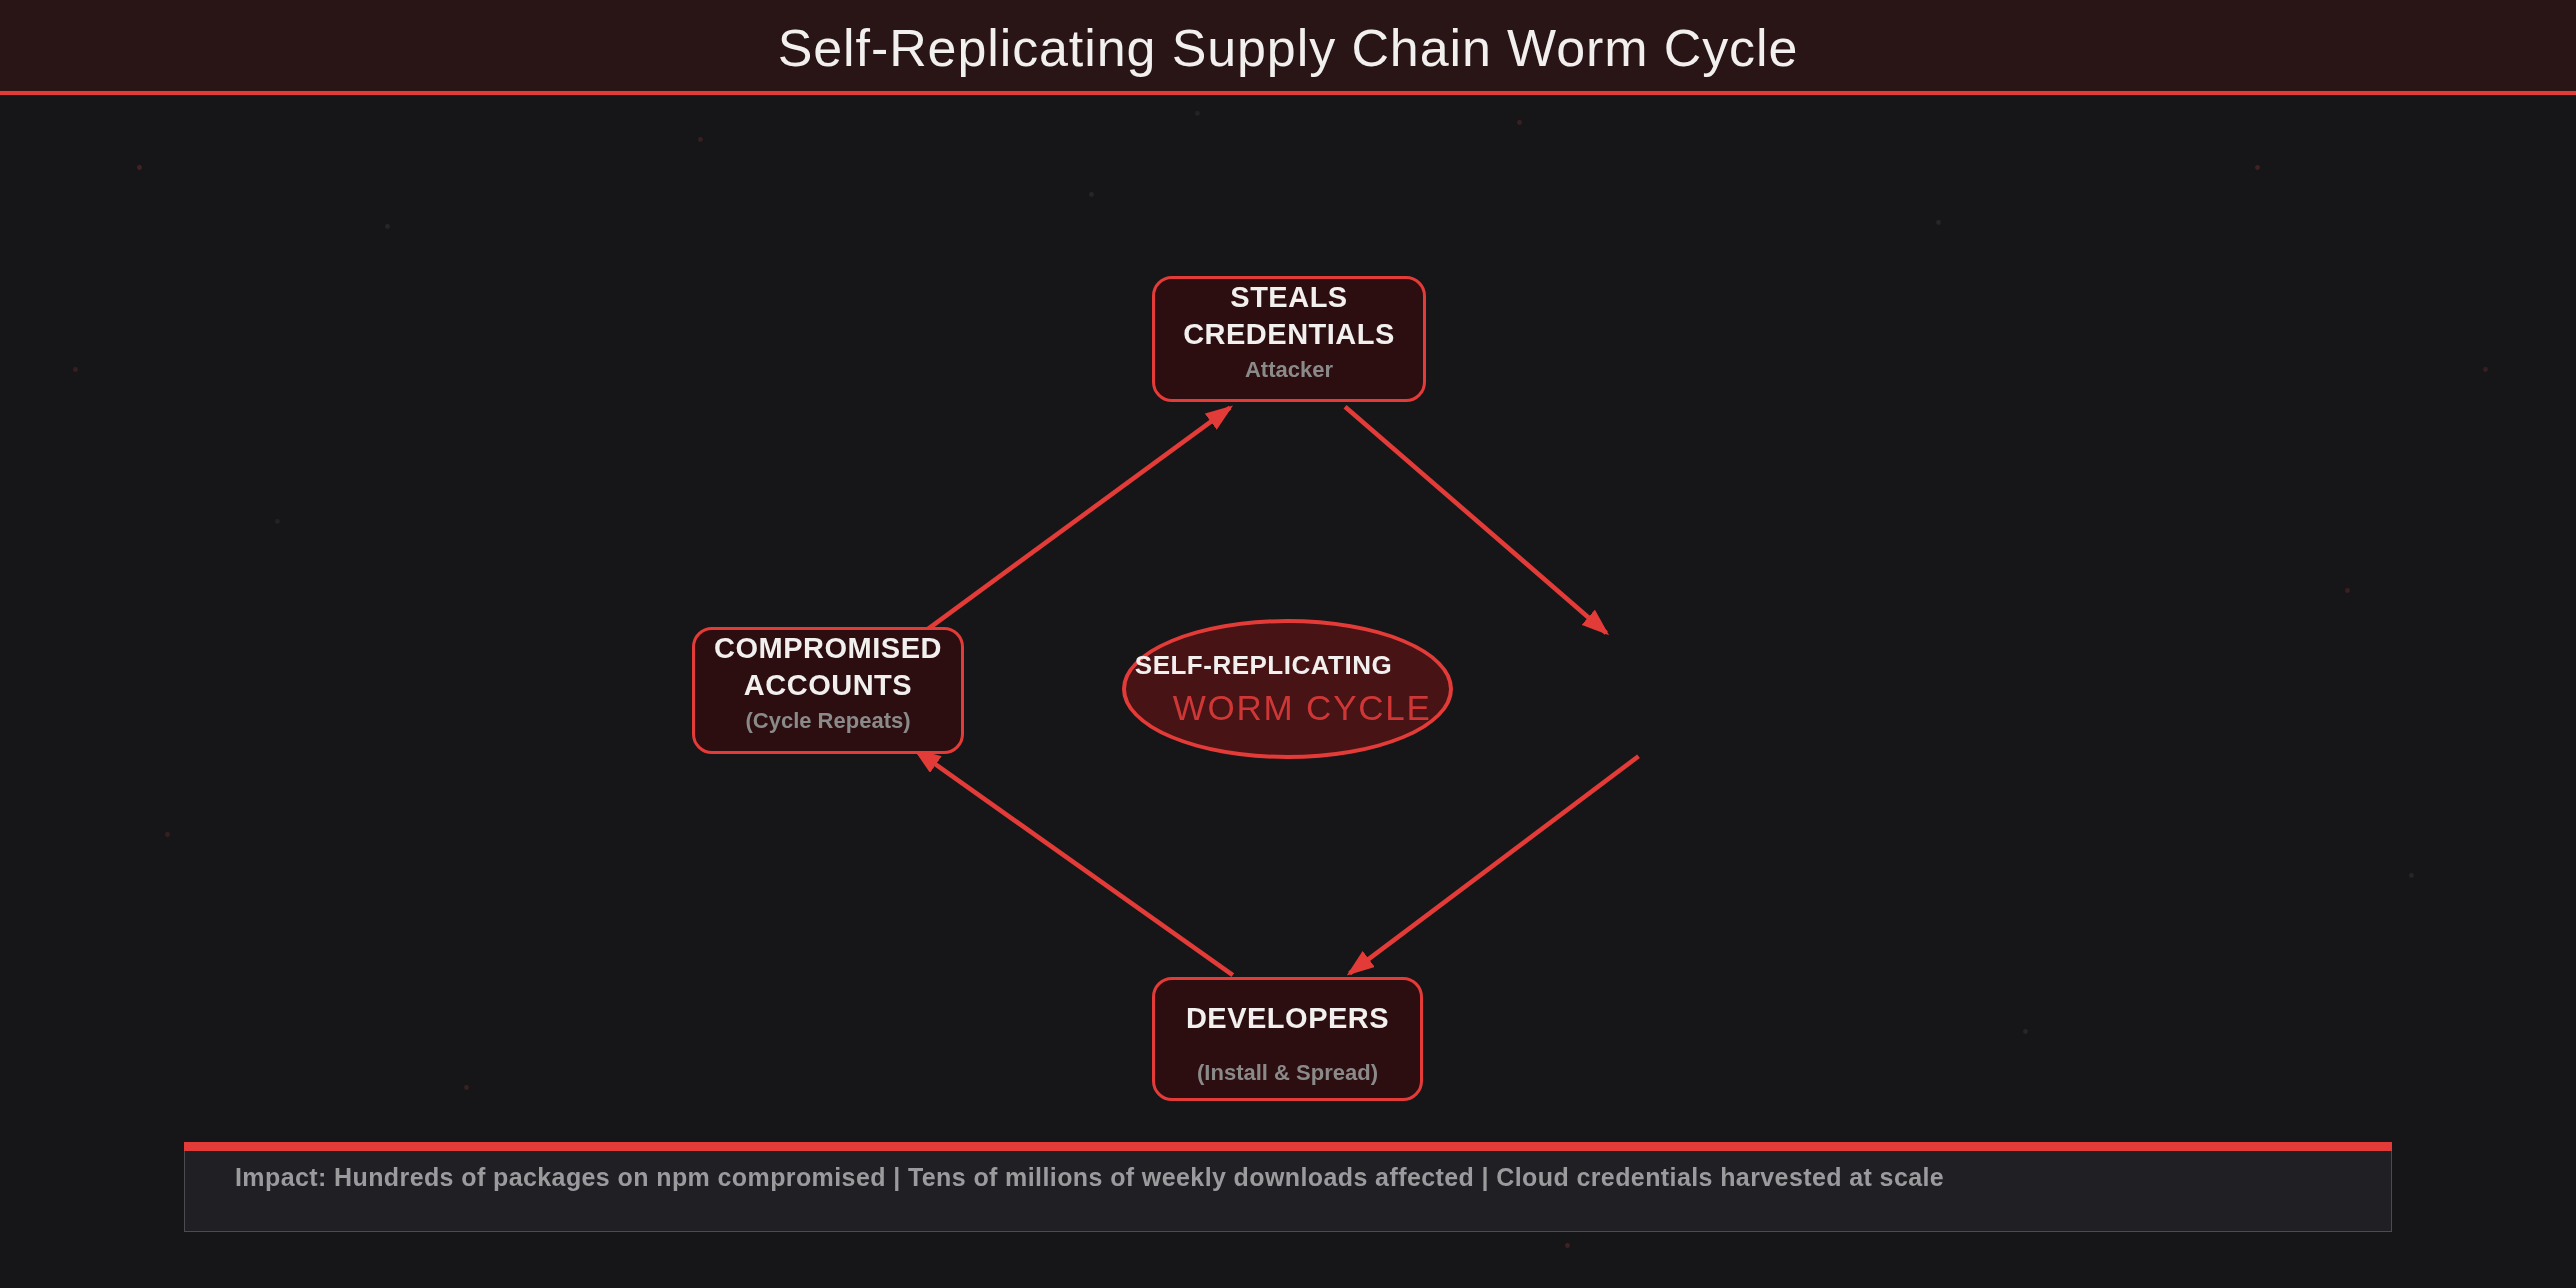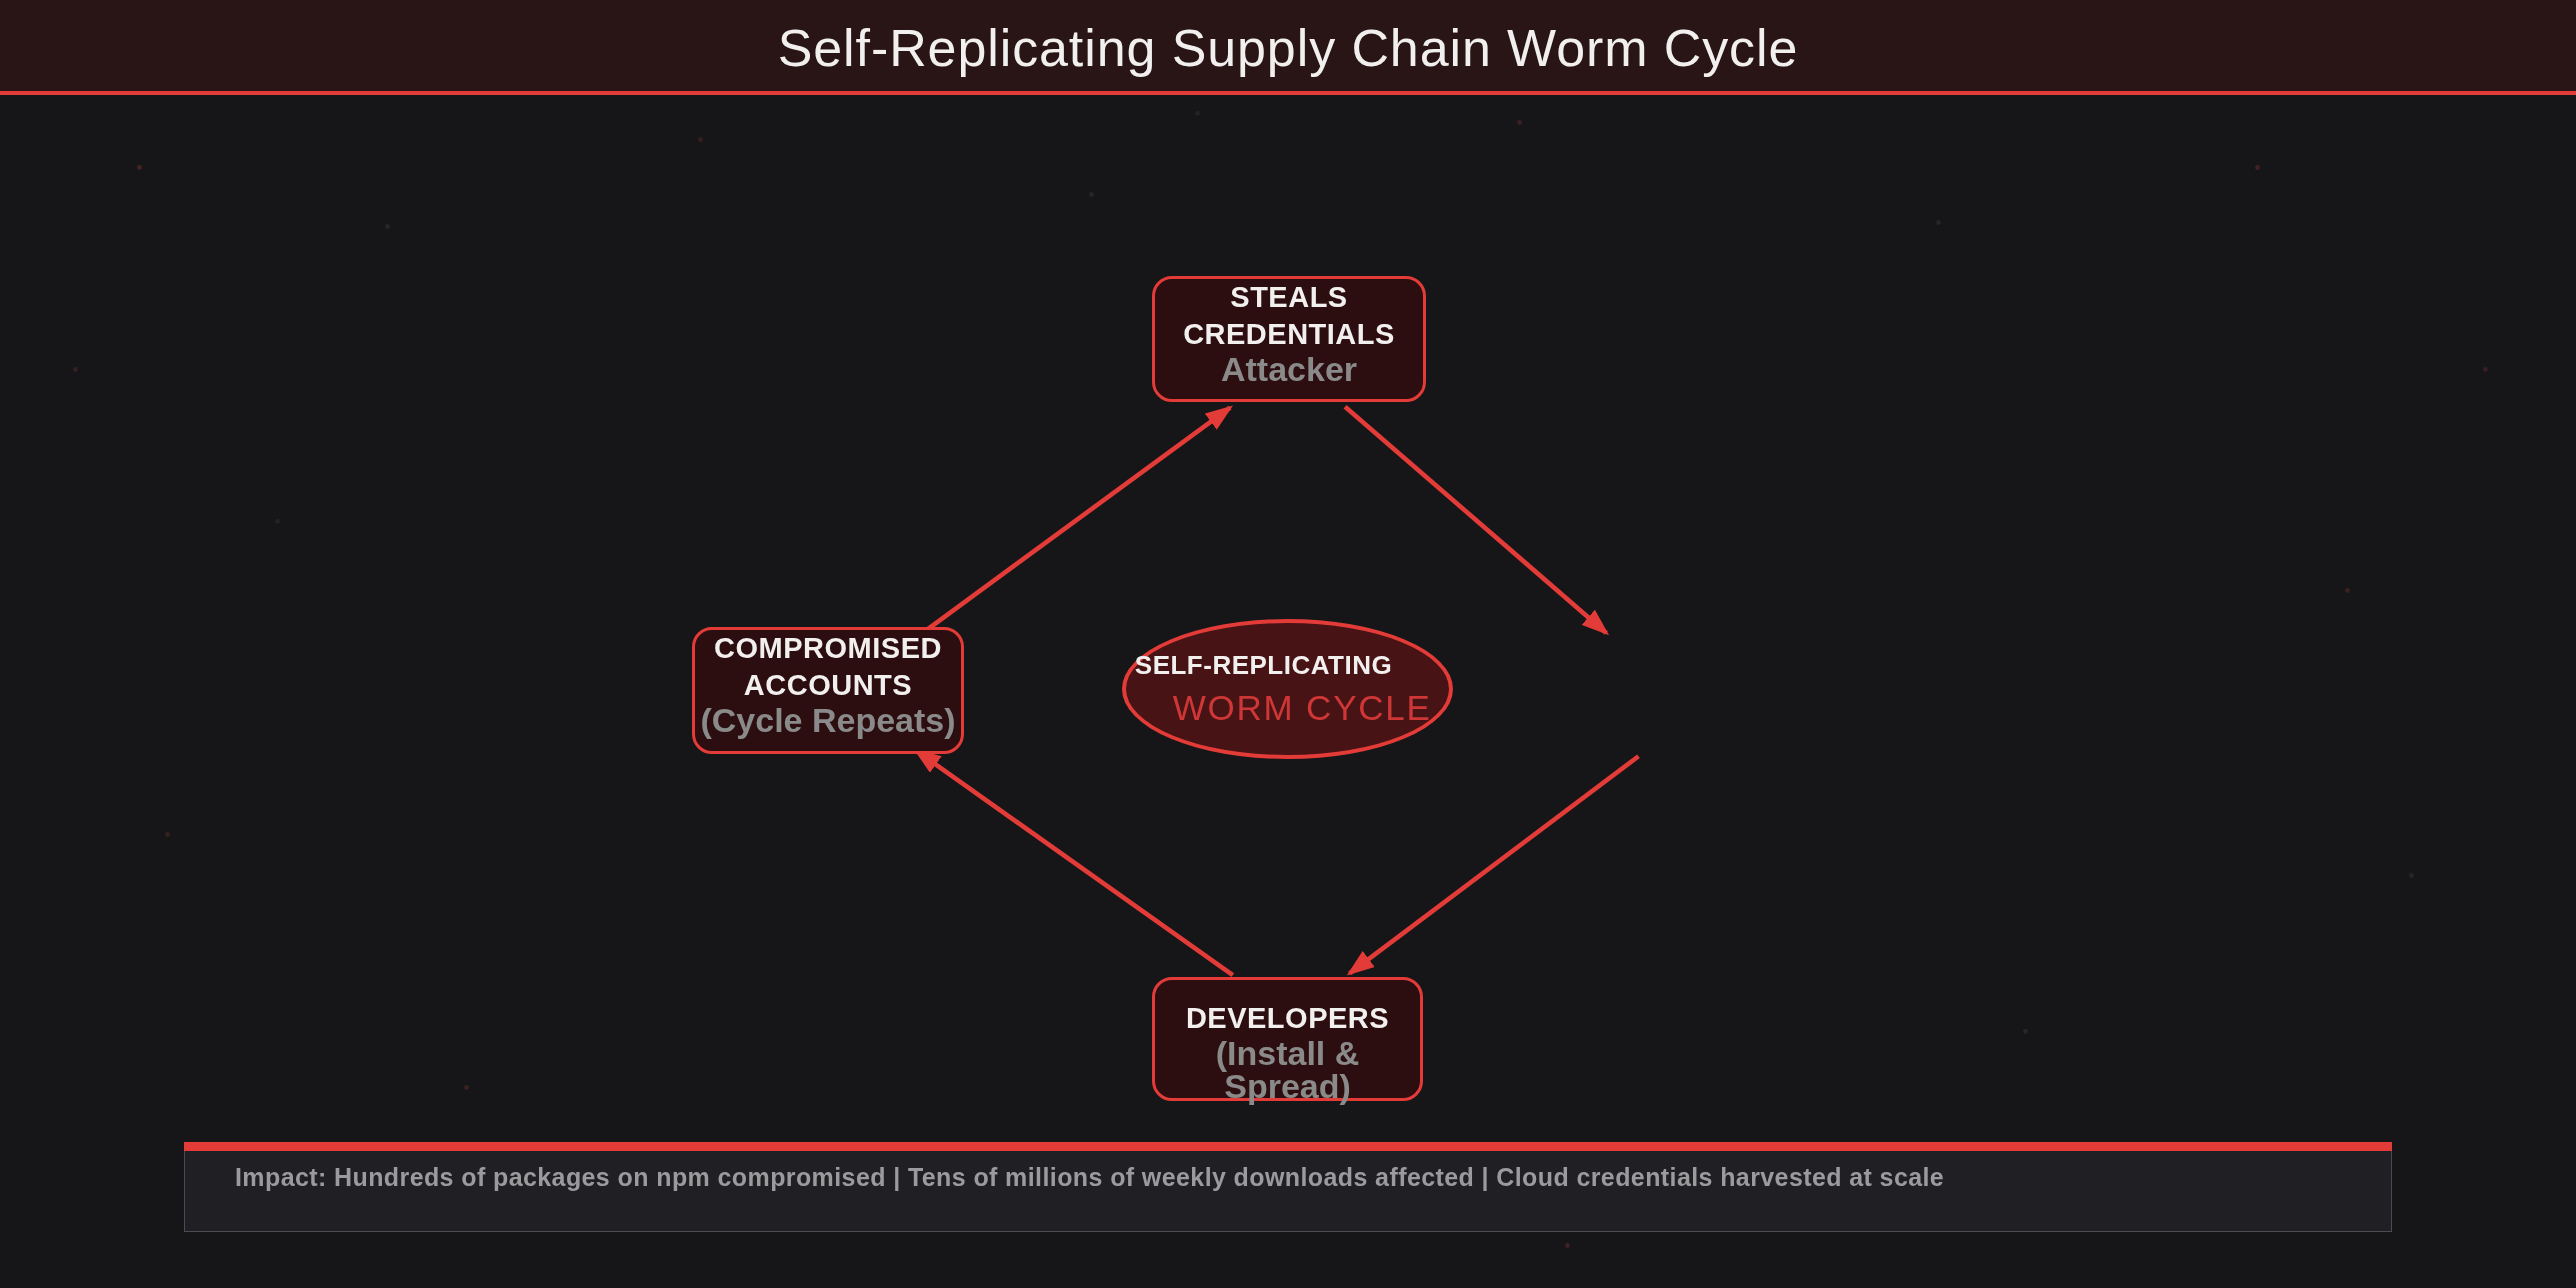--- a/index.html
+++ b/index.html
@@ -54,21 +54,21 @@
     position: absolute; background: var(--node-fill);
     border: 3.7px solid var(--accent); border-radius: 20px;
     display: flex; flex-direction: column; align-items: center; 
     text-align: center; z-index: 2;
   }
   .node-line {
     color: var(--white-text); font-size: 29px; font-weight: 700;
     line-height: 37px; letter-spacing: 0.5px;
   }
   .node-sub {
-    color: var(--sub-gray); font-size: 34px; font-weight: 700; line-height: 33px;
+    color: var(--sub-gray); font-size: 22px; font-weight: 700; line-height: 33px;
   }
   #node-top    { left: 1152px; top: 276px;  width: 274px; height: 126px; }
   #node-left   { left: 692px;  top: 627px;  width: 272px; height: 127px; }
   #node-right  { left: 1612px; top: 627px;  width: 272px; height: 125px; }
   #node-bottom { left: 1152px; top: 977px; width: 271px; height: 124px;
                  justify-content: space-between; padding: 20px 0 9.2px 0; }
   
   #center-ellipse {
     position: absolute; left: 1122px; top: 619px; width: 331px; height: 140px;
     background: var(--ellipse-fill); border: 4.6px solid var(--accent);

